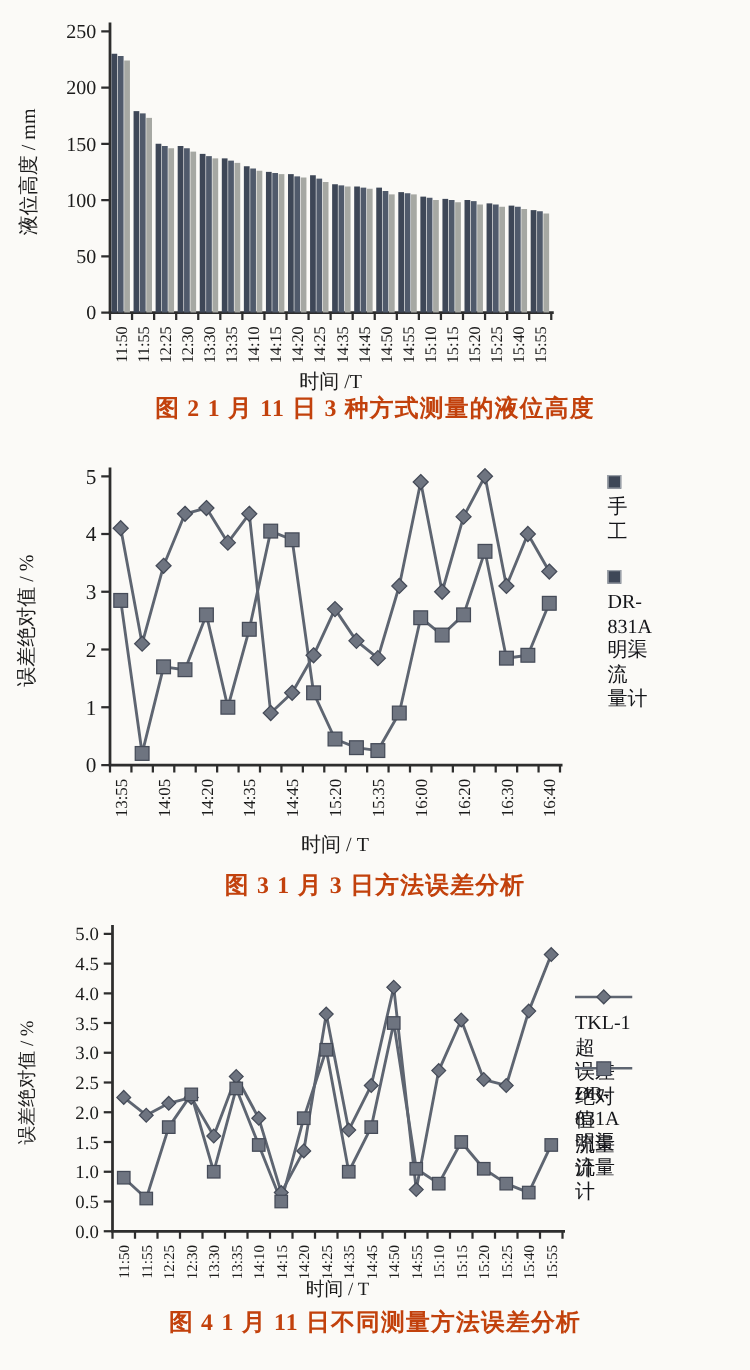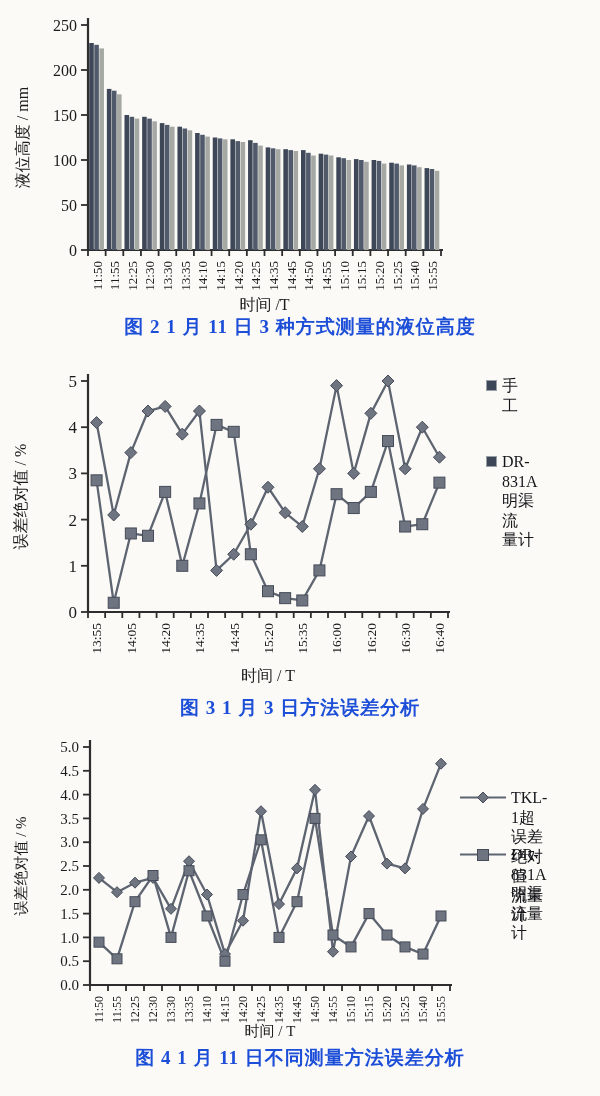--- a/index.html
+++ b/index.html
@@ -10,24 +10,24 @@
     color:#1b1b1b;
     overflow:hidden;
   }
   .figure-block{position:relative;}
   .chart-wrap{position:relative;width:600px;}
   svg{display:block;}
   .caption{
     width:600px;text-align:center;
     font-size:19px;font-weight:700;
     letter-spacing:1px;
-    color:#1d4ed8;
+    color:#c2410c;
   }
   .legend{position:absolute;}
-  .legend-item{display:flex;align-items:flex-start;gap:5px;position:absolute;left:0;}
+  .legend-item{display:flex;align-items:flex-start;gap:5px;position:absolute;left:0;flex-direction:column;}
   .legend-text{
     font-size:16px;line-height:1.22;white-space:pre-line;color:#15161a;
   }
   .swatch-bar{
     width:11px;height:11px;margin-top:4px;flex:0 0 auto;
     background:#3e4757;border:1px solid #9aa0a8;box-sizing:border-box;
   }
   .lm{margin-top:3px;flex:0 0 auto;}
   #fig2-block{margin-top:8px;}
   #fig3-block{margin-top:25px;}

